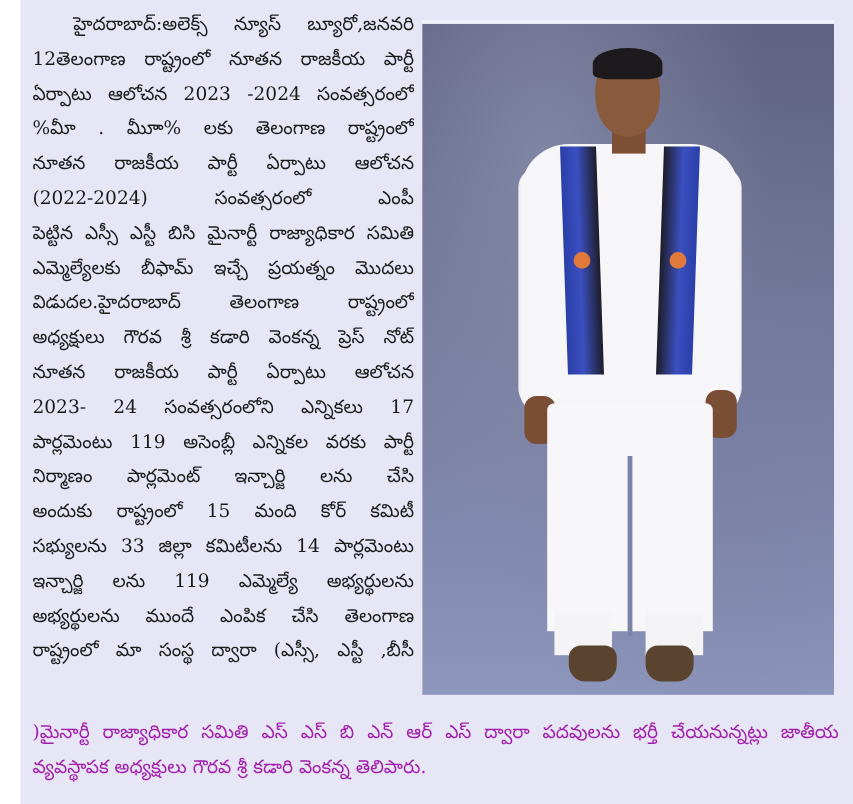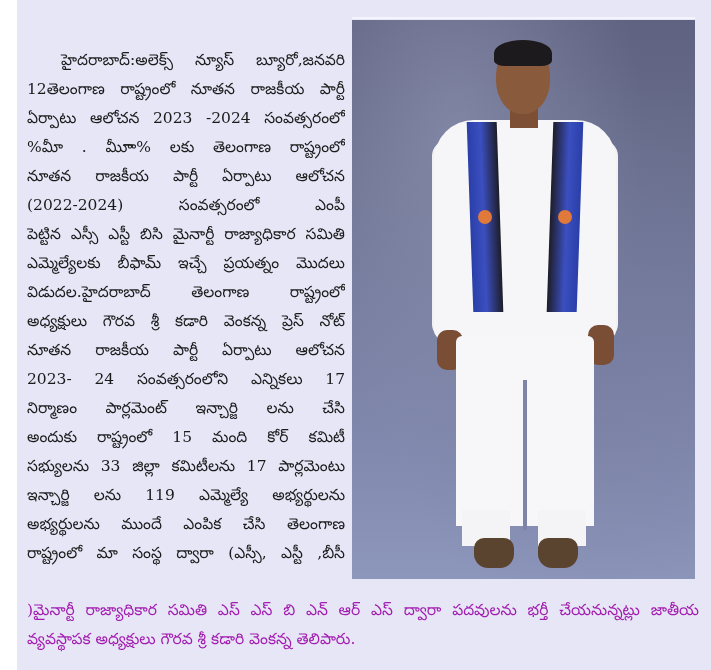--- a/index.html
+++ b/index.html
@@ -7,21 +7,21 @@
     width:711px; height:670px; overflow:hidden; background:#ffffff;
     font-family:"DejaVu Serif", "Liberation Serif", serif;
     position:relative;
   }
   .panel {
     position:absolute; left:17px; top:0; width:694px; height:670px;
     background:#e7e6f7;
   }
   .text-col {
     position:absolute; left:27px; top:6px; width:318px;
-    font-size:15.5px; line-height:29px; color:#1a1a1a;margin-top:40px;
+    font-size:15.5px; line-height:29px; color:#1a1a1a;
   }
   .line {
     display:block; white-space:nowrap; text-align:justify; text-align-last:justify;
     height:29px; overflow:hidden;
   }
   .line.first { text-indent:34px; }
   .bottom-lines {
     position:absolute; left:27px; top:596px; width:672px;
     font-size:15.5px; line-height:29px; color:#a21caf;
   }
@@ -66,23 +66,24 @@
   <span class="line">ఏర్పాటు ఆలోచన 2023 -2024 సంవత్సరంలో</span>
   <span class="line">%వీూ . మీూా% లకు తెలంగాణ రాష్ట్రంలో</span>
   <span class="line">నూతన రాజకీయ పార్టీ ఏర్పాటు ఆలోచన</span>
   <span class="line">(2022-2024) సంవత్సరంలో ఎంపీ</span>
   <span class="line">పెట్టిన ఎస్సీ ఎస్టీ బిసి మైనార్టీ రాజ్యాధికార సమితి</span>
   <span class="line">ఎమ్మెల్యేలకు బీఫామ్ ఇచ్చే ప్రయత్నం మొదలు</span>
   <span class="line">విడుదల.హైదరాబాద్ తెలంగాణ రాష్ట్రంలో</span>
   <span class="line">అధ్యక్షులు గౌరవ శ్రీ కడారి వెంకన్న ప్రెస్ నోట్</span>
   <span class="line">నూతన రాజకీయ పార్టీ ఏర్పాటు ఆలోచన</span>
   <span class="line">2023- 24 సంవత్సరంలోని ఎన్నికలు 17</span>
+  <span class="line">పార్లమెంటు 119 అసెంబ్లీ ఎన్నికల వరకు పార్టీ</span>
   <span class="line">నిర్మాణం పార్లమెంట్ ఇన్చార్జి లను చేసి</span>
   <span class="line">అందుకు రాష్ట్రంలో 15 మంది కోర్ కమిటీ</span>
-  <span class="line">సభ్యులను 33 జిల్లా కమిటీలను 17 పార్లమెంటు</span>
+  <span class="line">సభ్యులను 33 జిల్లా కమిటీలను 14 పార్లమెంటు</span>
   <span class="line">ఇన్చార్జి లను 119 ఎమ్మెల్యే అభ్యర్థులను</span>
   <span class="line">అభ్యర్థులను ముందే ఎంపిక చేసి తెలంగాణ</span>
   <span class="line">రాష్ట్రంలో మా సంస్థ ద్వారా (ఎస్సీ, ఎస్టీ ,బీసీ</span>
 </div>
 
 <div class="photo-topline"></div>
 <div class="photo">
   <div class="fig">
     <div class="arm-l"></div>
     <div class="arm-r"></div>

